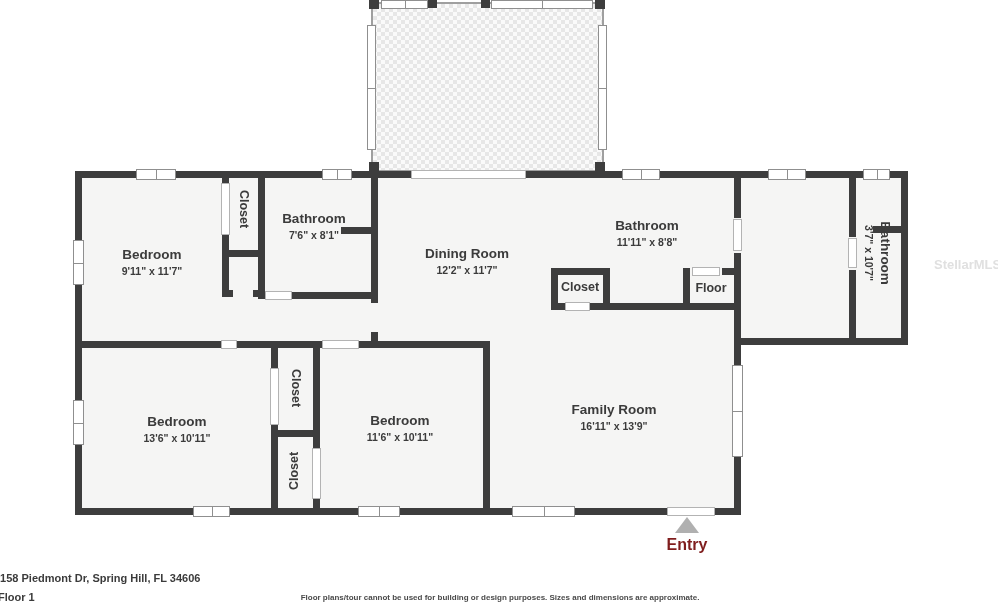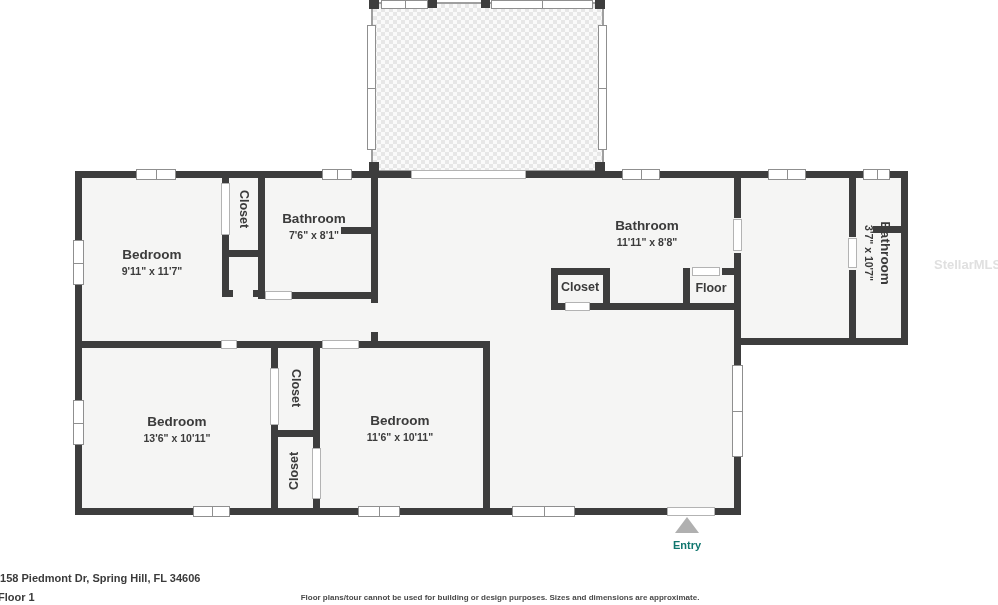--- a/index.html
+++ b/index.html
@@ -24,21 +24,21 @@
        align-items:center;text-align:center;white-space:nowrap;color:#3b3b3b;line-height:1.25;}
   .lbl.rot90{transform:translate(-50%,-50%) rotate(90deg);}
   .lbl.rotm90{transform:translate(-50%,-50%) rotate(-90deg);}
   .nm{font-size:13.5px;font-weight:700;}
   .nm.sm{font-size:12.5px;}
   .dm{font-size:10.5px;font-weight:700;margin-top:1px;}
   .entry-arrow{position:absolute;left:675px;top:517px;width:0;height:0;
        border-left:12px solid transparent;border-right:12px solid transparent;
        border-bottom:16px solid #b0b0b0;}
   .entry-lbl{position:absolute;left:687px;top:545px;transform:translate(-50%,-50%);
-       font-size:11px;font-weight:700;color:#0f766e;}
+       font-size:16px;font-weight:700;color:#7f1d1d;}
   .addr{position:absolute;left:-6px;top:572px;font-size:11px;font-weight:700;color:#3b3b3b;white-space:nowrap;}
   .floor{position:absolute;left:-2px;top:591px;font-size:11px;font-weight:700;color:#3b3b3b;white-space:nowrap;}
   .disc{position:absolute;left:500px;top:593px;transform:translateX(-50%);font-size:8px;
         font-weight:700;color:#4a4a4a;white-space:nowrap;}
   .wm{position:absolute;left:934px;top:257px;font-size:13px;font-weight:700;color:#e0e0e0;white-space:nowrap;}
 </style>
 </head>
 <body>
 
 <div id="stage">
@@ -130,20 +130,24 @@
     <span class="nm">Bedroom</span>
     <span class="dm">9'11" x 11'7"</span>
   </div>
   <div class="lbl rot90" style="left:243px;top:209px">
     <span class="nm sm">Closet</span>
   </div>
   <div class="lbl" style="left:314px;top:226px">
     <span class="nm">Bathroom</span>
     <span class="dm">7'6" x 8'1"</span>
   </div>
+  <div class="lbl" style="left:467px;top:261px">
+    <span class="nm">Dining Room</span>
+    <span class="dm">12'2" x 11'7"</span>
+  </div>
   <div class="lbl" style="left:647px;top:233px">
     <span class="nm">Bathroom</span>
     <span class="dm">11'11" x 8'8"</span>
   </div>
   <div class="lbl" style="left:580px;top:288px">
     <span class="nm sm">Closet</span>
   </div>
   <div class="lbl" style="left:711px;top:289px">
     <span class="nm sm">Floor</span>
   </div>
@@ -158,20 +162,24 @@
   <div class="lbl rot90" style="left:295px;top:388px">
     <span class="nm sm">Closet</span>
   </div>
   <div class="lbl rotm90" style="left:295px;top:471px">
     <span class="nm sm">Closet</span>
   </div>
   <div class="lbl" style="left:400px;top:428px">
     <span class="nm">Bedroom</span>
     <span class="dm">11'6" x 10'11"</span>
   </div>
+  <div class="lbl" style="left:614px;top:417px">
+    <span class="nm">Family Room</span>
+    <span class="dm">16'11" x 13'9"</span>
+  </div>
 
   <i class="entry-arrow"></i>
   <div class="entry-lbl">Entry</div>
 
   <div class="addr">6158 Piedmont Dr, Spring Hill, FL 34606</div>
   <div class="floor">Floor 1</div>
   <div class="disc">Floor plans/tour cannot be used for building or design purposes. Sizes and dimensions are approximate.</div>
   <div class="wm">StellarMLS</div>
 
 </div>

